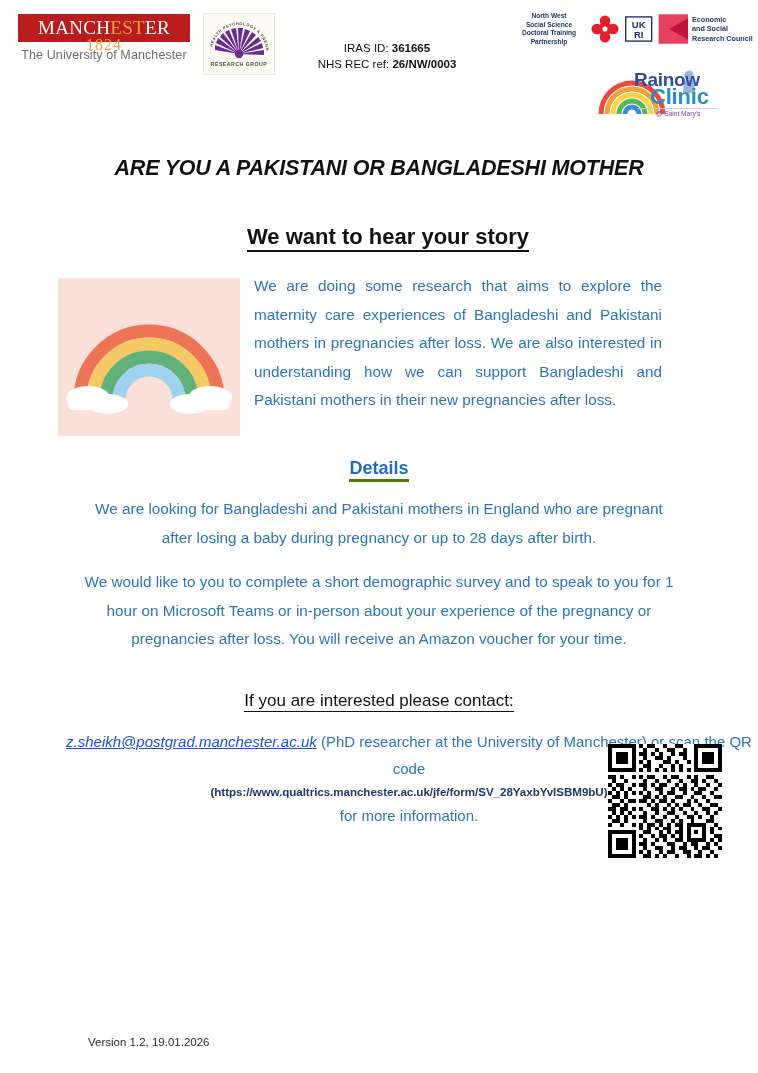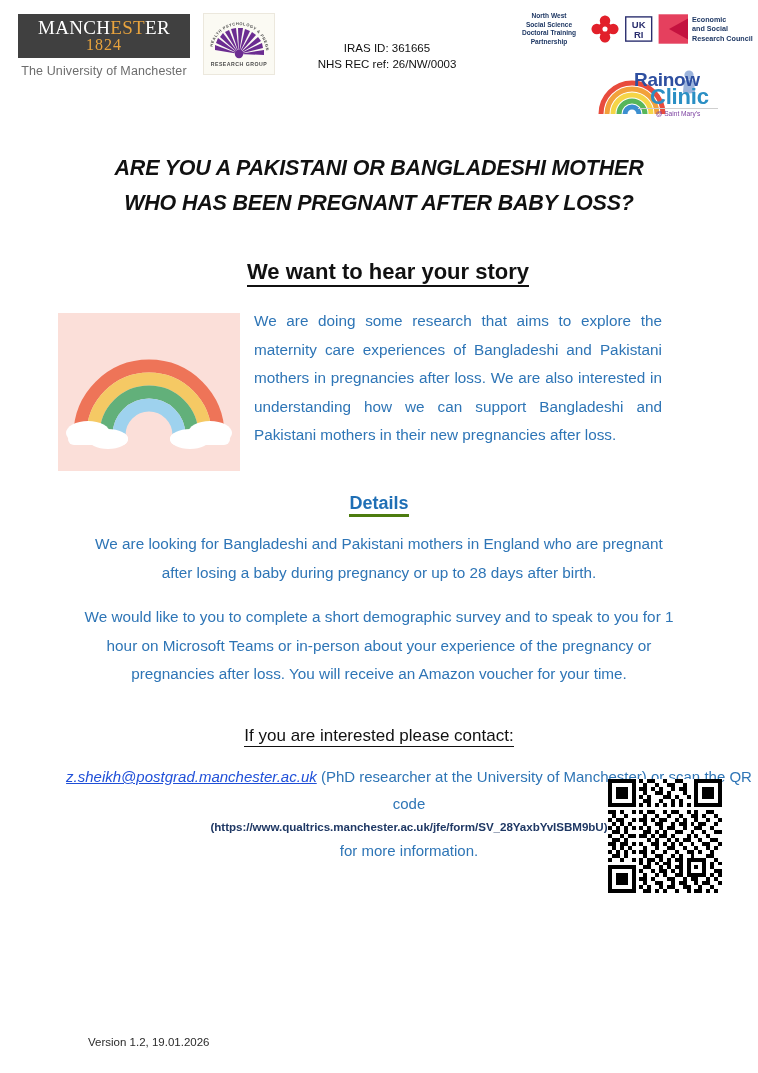--- a/index.html
+++ b/index.html
@@ -24,23 +24,23 @@
   }
 
   
   .uom-logo {
     position: absolute;
     left: 18px;
     top: 14px;
     width: 172px;
   }
   .uom-box {
-    background: #404040;
+    background: #b91c1c;
     width: 172px;
-    height: 44px;
+    height: 28px;
     position: relative;
   }
   .uom-word {
     position: absolute;
     left: 50%;
     transform: translateX(-50%);
     top: 4px;
     font-family: "Liberation Serif", serif;
     font-size: 19px;
     letter-spacing: 0.3px;
@@ -86,21 +86,21 @@
   .iras-block {
     position: absolute;
     left: 292px;
     top: 40px;
     width: 190px;
     text-align: center;
     font-size: 11.5px;
     line-height: 16px;
     color: #111;
   }
-  .iras-block b { font-weight: normal; }
+  .iras-block b { font-weight: bold; }
 
   
   .funders {
     position: absolute;
     left: 512px;
     top: 12px;
     display: flex;
     align-items: center;
     gap: 4px;
   }
@@ -402,21 +402,20 @@
       </g>
     </svg>
     <div class="rc-word"><span>Rain</span><span>ow</span></div>
     <div class="rc-clinic">Clinic</div>
     <div class="rc-saint">@ Saint Mary's</div>
   </div>
 </div>
 
 <div class="headline">
   <div>ARE YOU A PAKISTANI OR BANGLADESHI MOTHER</div>
-  <div>WHO HAS BEEN PREGNANT AFTER BABY LOSS?</div>
 </div>
 
 <div class="subhead">
   <span>We want to hear your story</span>
 </div>
 
 <div class="intro">
   <div class="rainbow-img">
     <svg width="182" height="158" viewBox="0 0 182 158">
       <rect x="0" y="0" width="182" height="158" fill="#FBDFD9"></rect>

